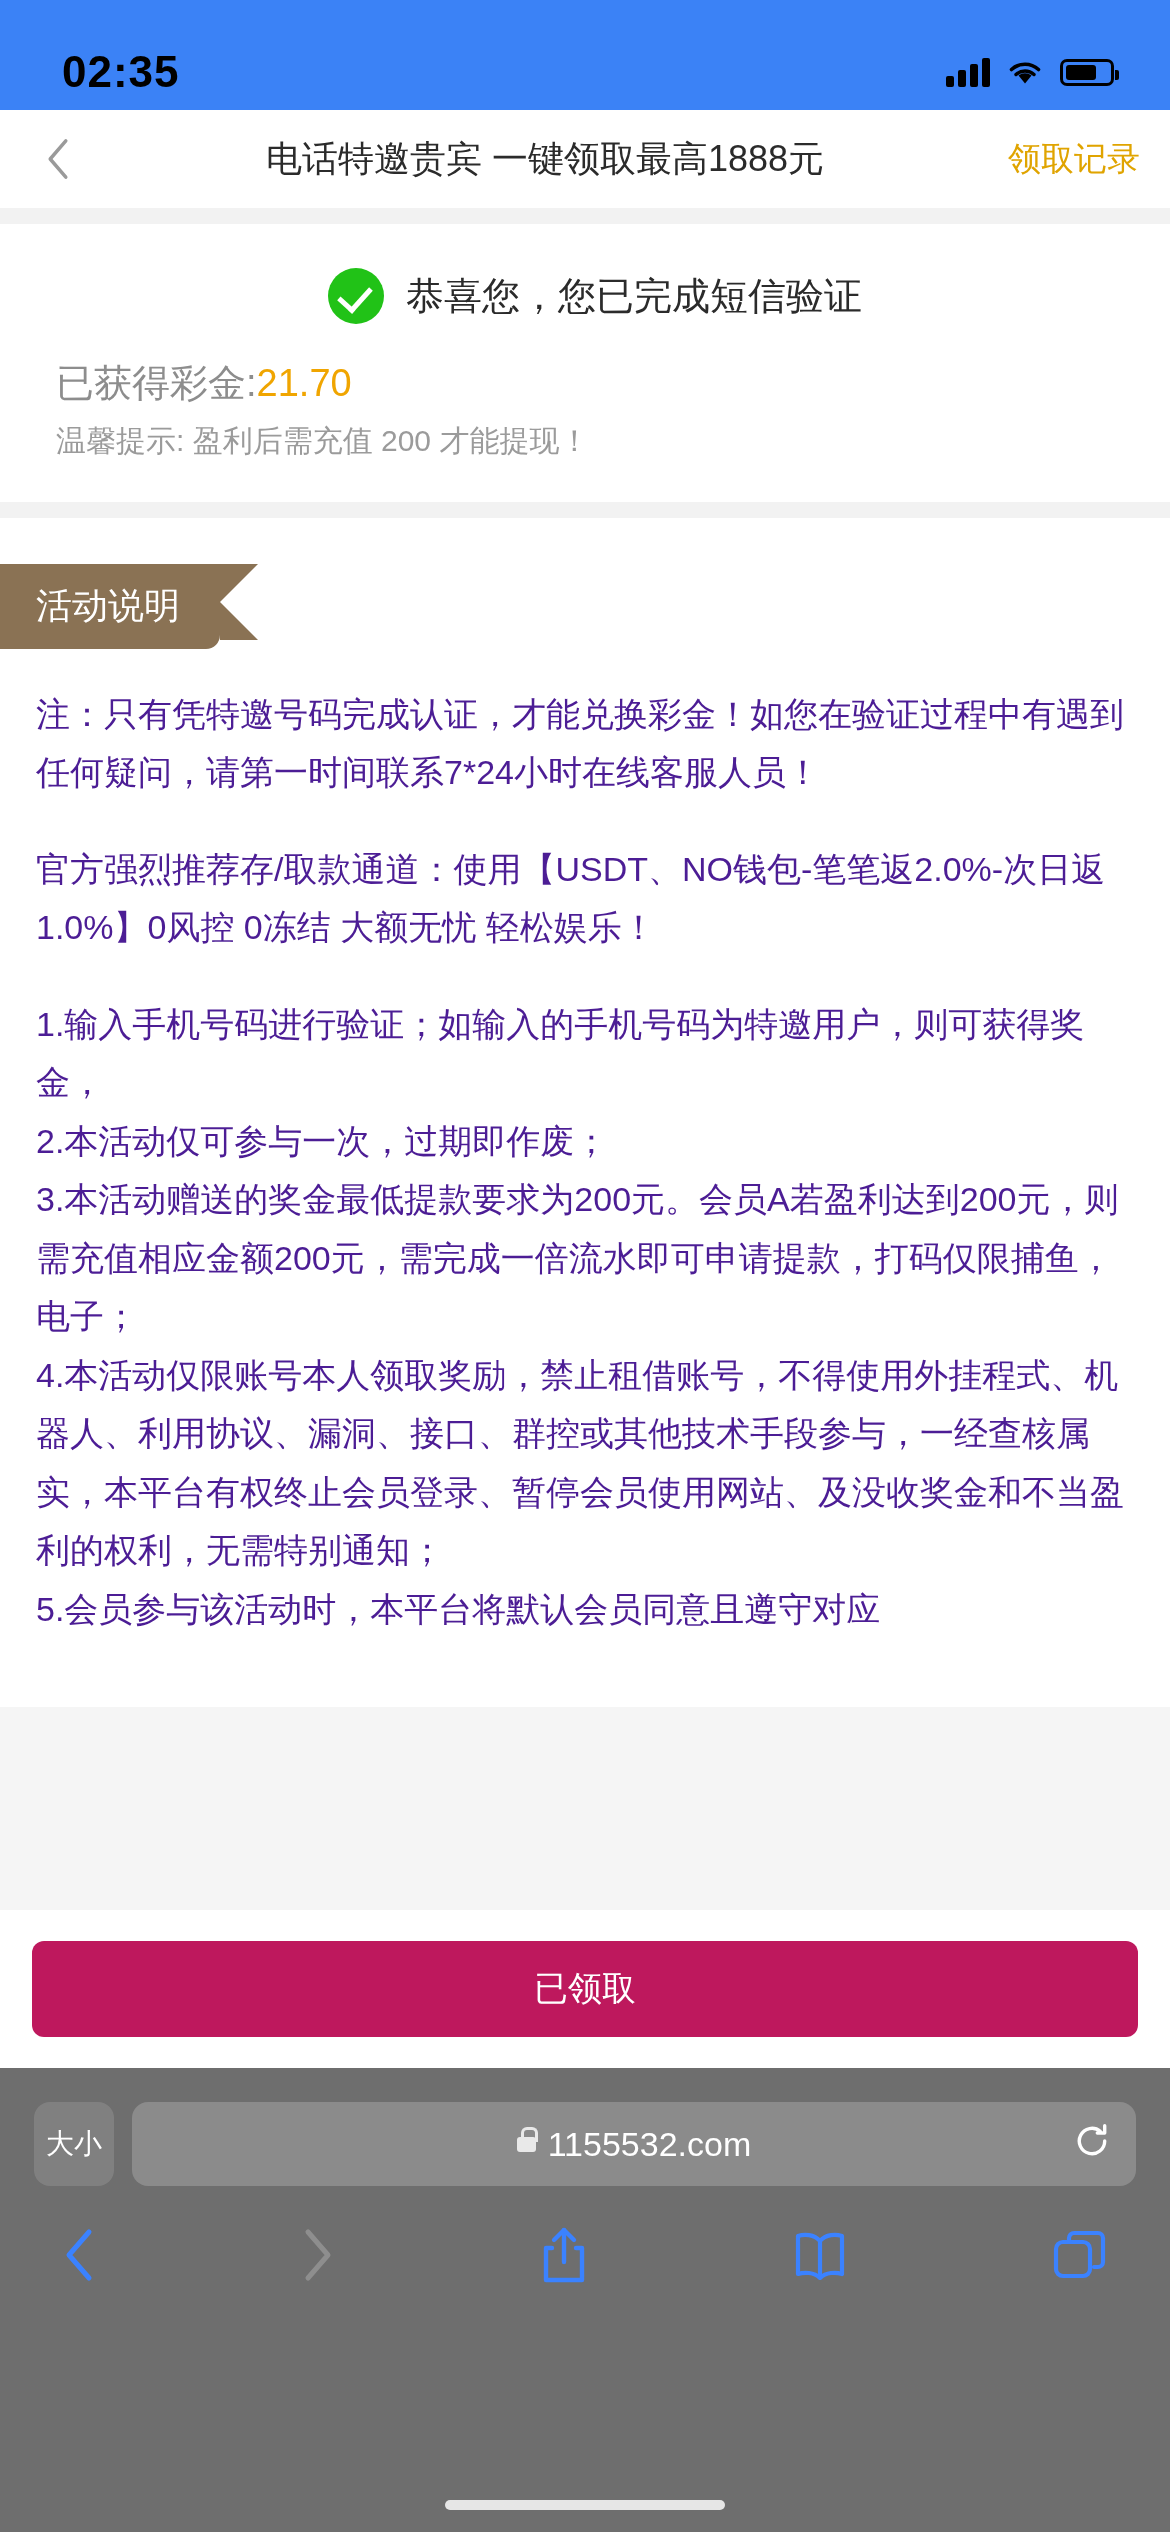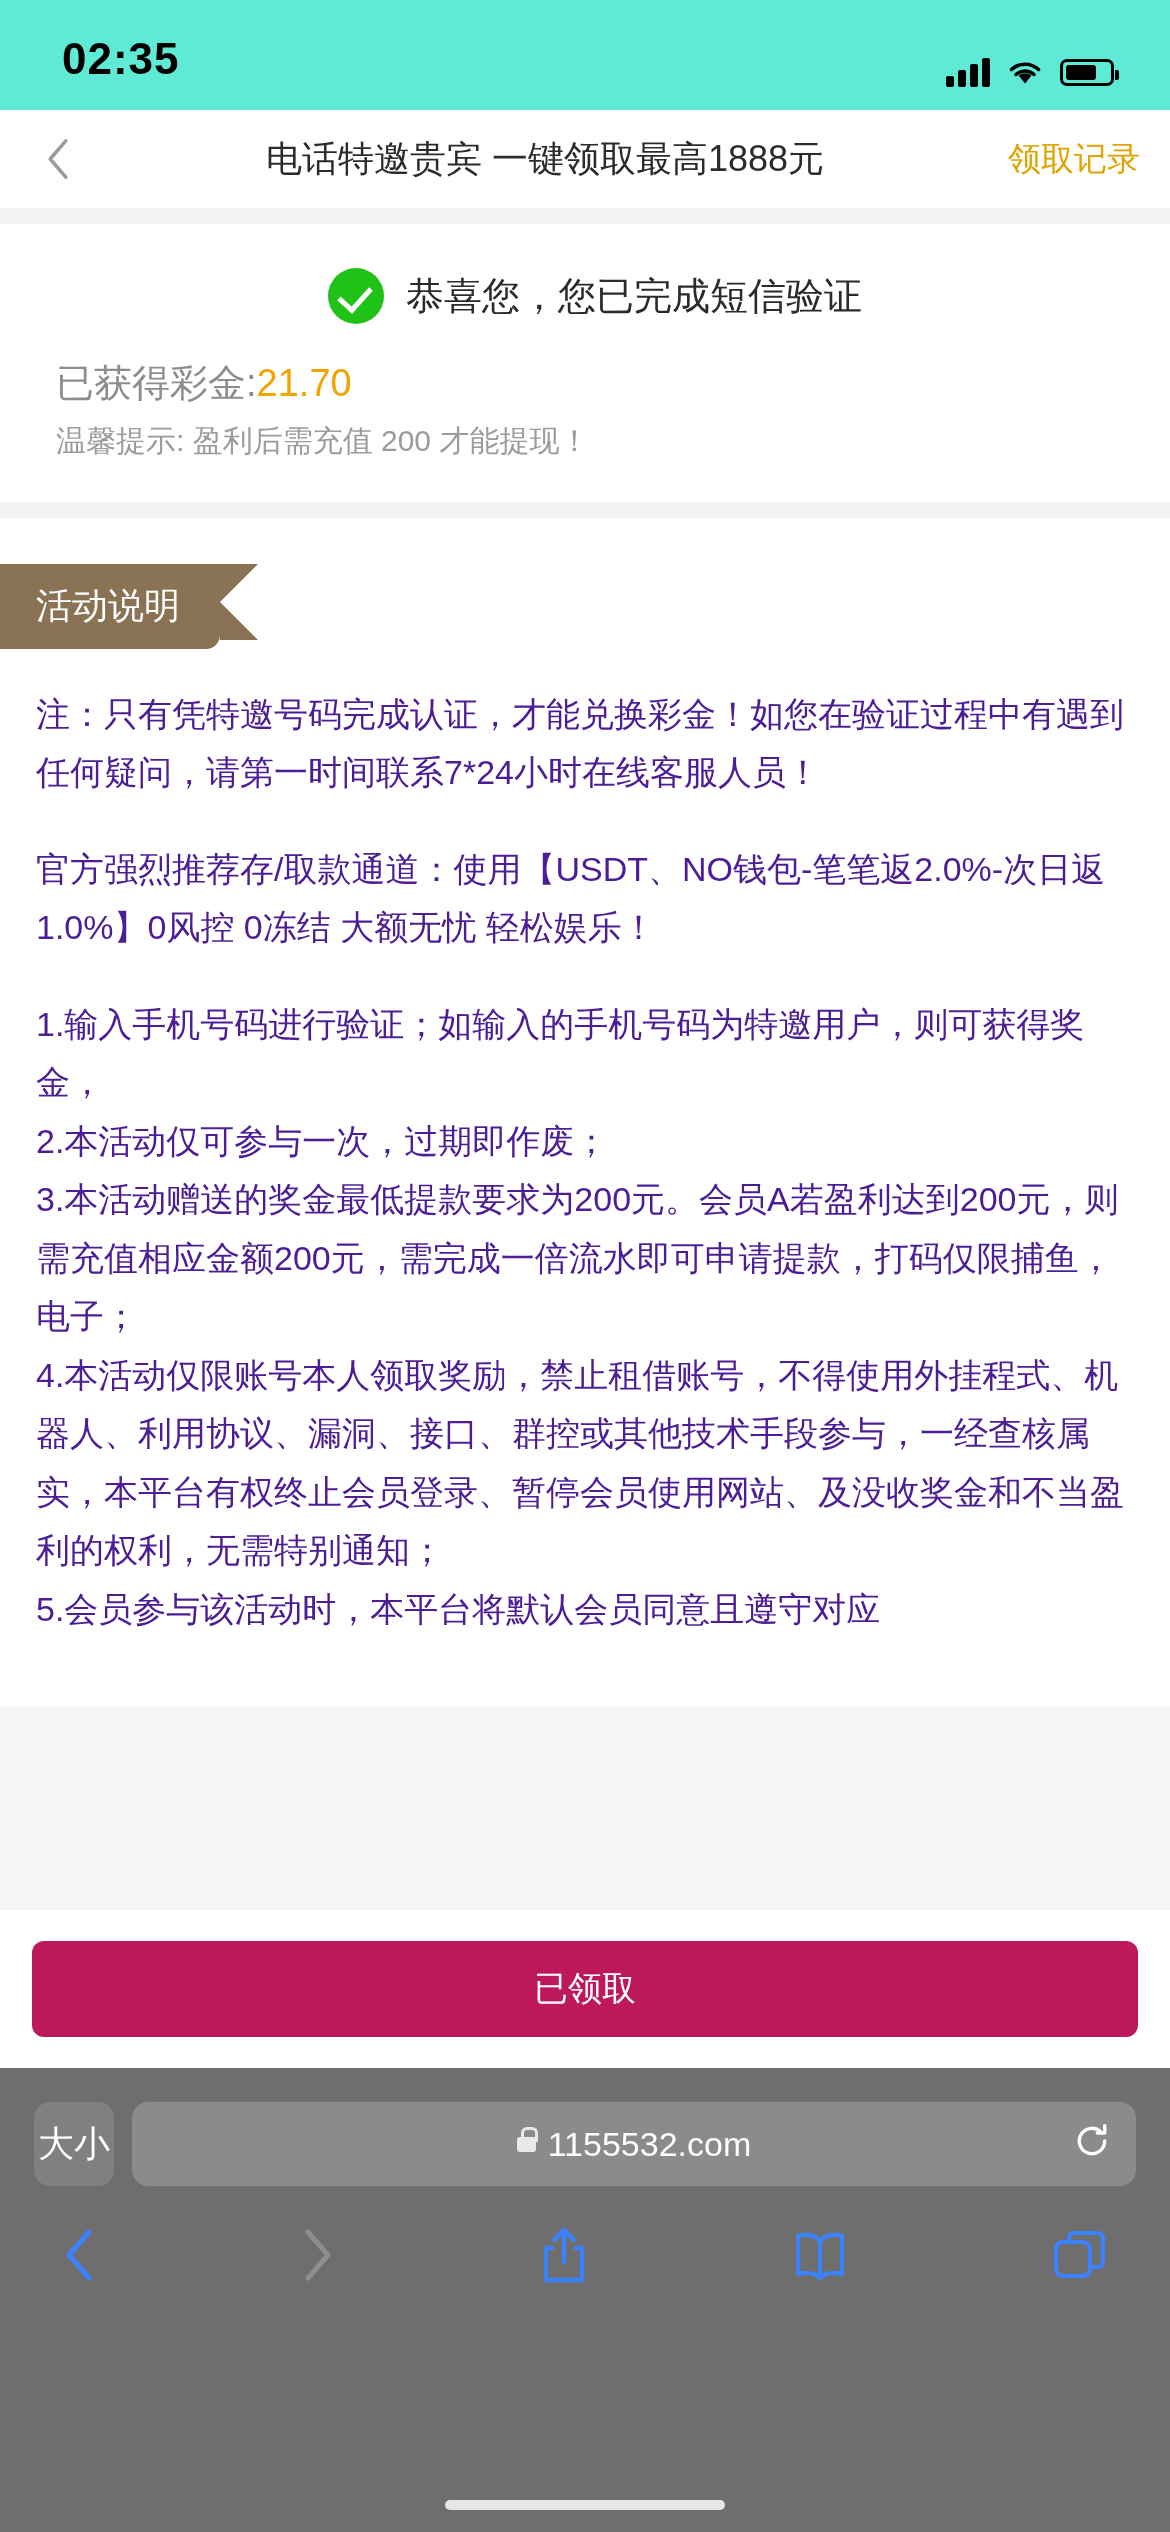--- a/index.html
+++ b/index.html
@@ -9,23 +9,24 @@
     font-family: "Liberation Sans", sans-serif;
     background: #ffffff;
     overflow: hidden;
   }
   body { position: relative; }
 
   
   .statusbar {
     height: 110px;
     display: flex;
+    align-items: center;
     justify-content: space-between;
     padding: 34px 56px 0 62px;
-    background: #5eead4;
+    background: #3b82f6;
   }
   .status-time {
     font-size: 44px;
     font-weight: bold;
     color: #000;
     letter-spacing: 1px;
   }
   .status-icons {
     display: flex;
     align-items: center;
@@ -207,21 +208,21 @@
     align-items: center;
     padding: 34px 34px 0 34px;
     gap: 18px;
   }
   .aa-btn {
     width: 80px; height: 84px;
     background: rgba(255,255,255,0.13);
     border-radius: 16px;
     display: flex; align-items: center; justify-content: center;
     color: #ffffff;
-    font-size: 36px;
+    font-size: 28px;
   }
   .urlbar {
     flex: 1;
     height: 84px;
     background: rgba(255,255,255,0.20);
     border-radius: 16px;
     display: flex;
     align-items: center;
     justify-content: center;
     position: relative;

